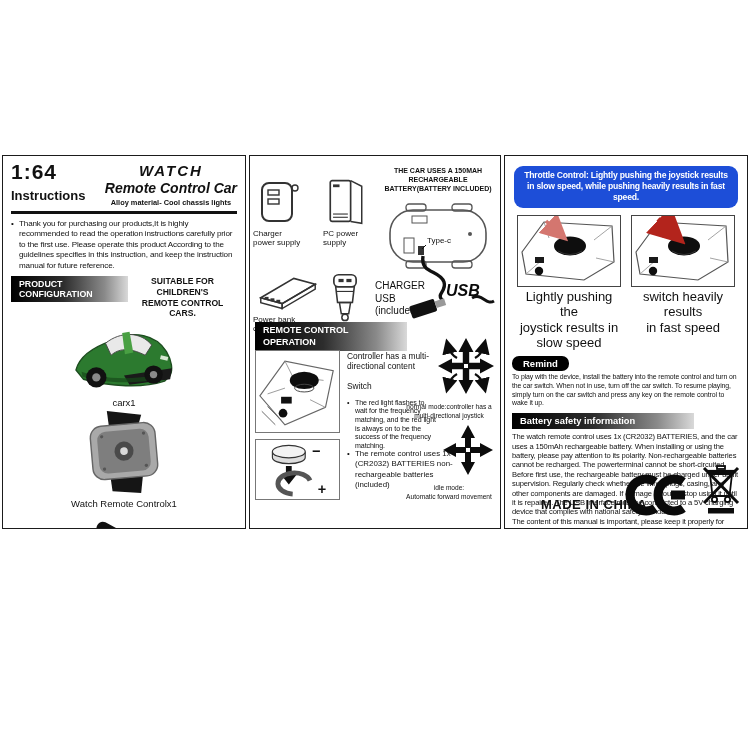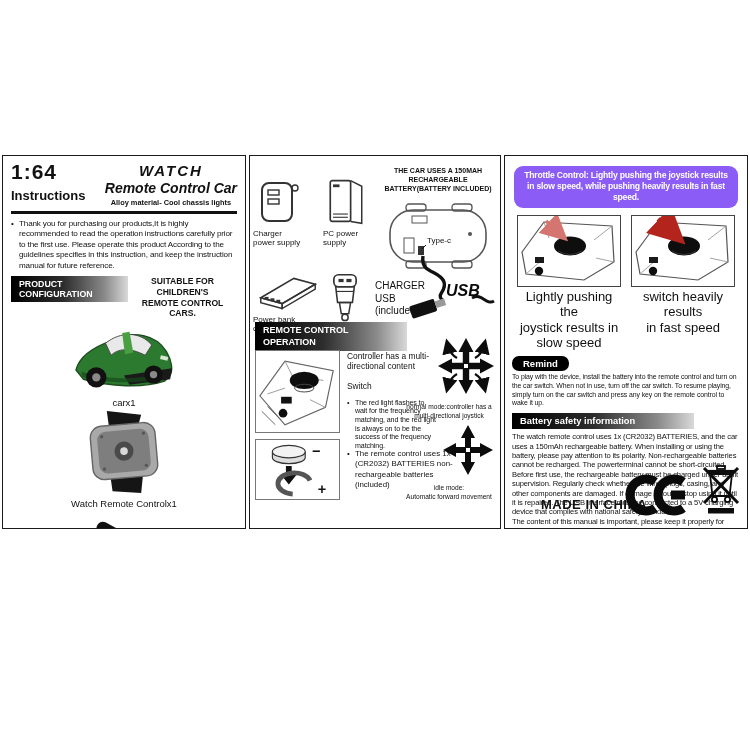--- a/index.html
+++ b/index.html
@@ -46,21 +46,21 @@
   .arr8{position:absolute;left:186px;top:178px;}
   .cap-n{position:absolute;left:150px;top:247px;width:98px;font-size:6.6px;line-height:1.3;
          text-align:center;white-space:pre-line;}
   .bat-box{position:absolute;left:5px;top:283px;width:85px;height:61px;border:1px solid #777;box-sizing:border-box;}
   .bat-bul{position:absolute;left:97px;top:293px;width:102px;font-size:7.9px;line-height:1.3;}
   .arr4{position:absolute;left:193px;top:266px;}
   .cap-i{position:absolute;left:148px;top:328px;width:102px;font-size:6.6px;line-height:1.3;
          text-align:center;white-space:pre-line;}
   
   .p3-in{padding:6px 7px;position:relative;height:100%;box-sizing:border-box;}
-  .throttle{background:#8b5cf6;color:#fff;border-radius:9px;padding:4px 6px;font-size:8.6px;font-weight:bold;
+  .throttle{background:#1d4ed8;color:#fff;border-radius:9px;padding:4px 6px;font-size:8.6px;font-weight:bold;
             text-align:center;line-height:1.3;letter-spacing:-0.2px;margin:4px 2px 7px;}
   .figs{display:flex;gap:10px;justify-content:center;}
   .fig{width:104px;}
   .fig-frame{border:1px solid #444;height:70px;overflow:hidden;}
   .fig-cap{font-size:13px;text-align:center;line-height:1.2;margin-top:2px;white-space:pre-line;}
   .remind{display:inline-block;background:#000;color:#fff;border-radius:7px;padding:2px 11px;
           font-size:9.5px;font-weight:bold;margin-top:5px;}
   .remind-txt{font-size:6.9px;line-height:1.28;letter-spacing:-0.1px;margin:2px 0 5px;}
   .b4{width:182px;font-size:9.3px;}
   .safety{font-size:7.6px;line-height:1.24;letter-spacing:-0.15px;white-space:pre-line;margin:3px 0 5px;}

